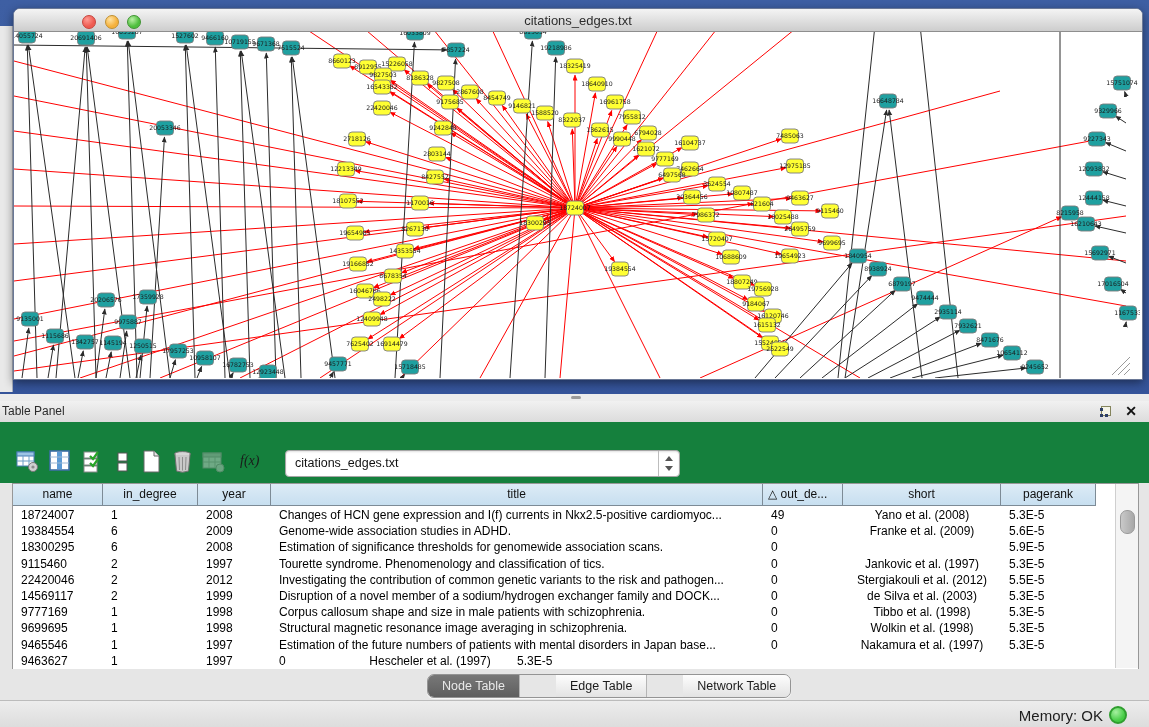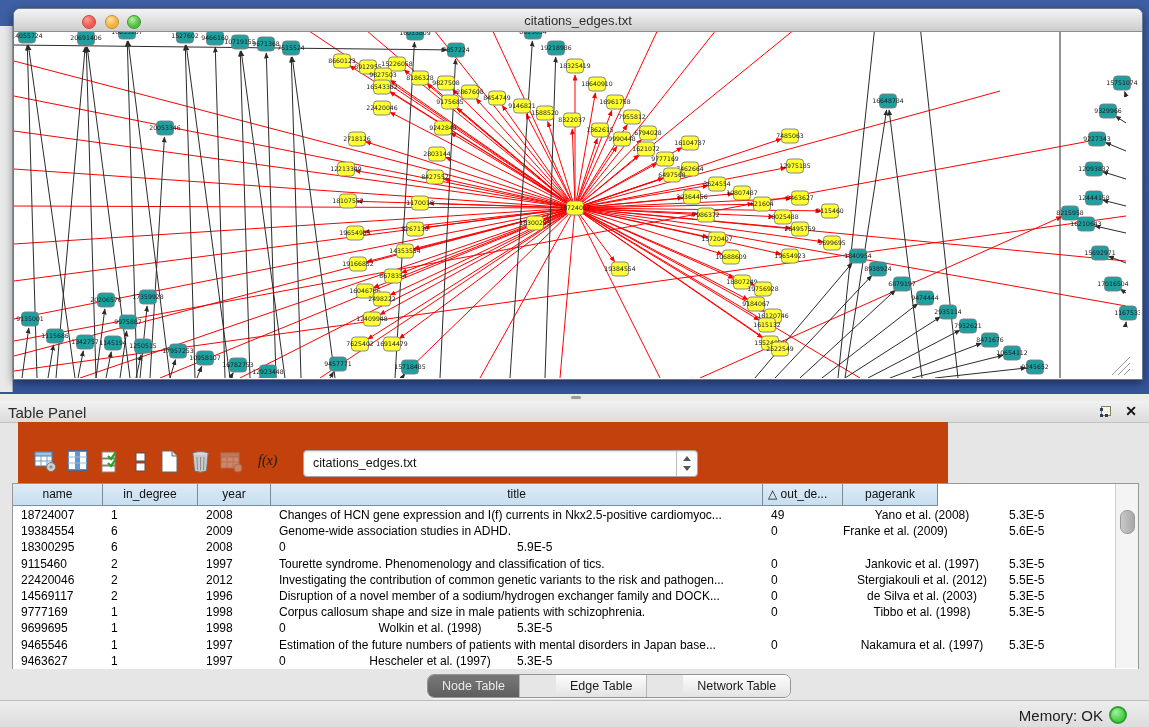--- a/index.html
+++ b/index.html
@@ -25,27 +25,27 @@
              font-size:13px;color:#2e2e2e;}
   .net-canvas{position:absolute;left:0;top:23px;width:1126px;height:346px;
               background:#fff;overflow:hidden;}
   .divider{position:absolute;left:0;top:394px;width:1149px;height:7px;background:#ececec;}
   .divider .grip{position:absolute;left:571px;top:2px;width:10px;height:3px;
                  background:#9a9a9a;border-radius:2px;}
   
   .panel-header{position:absolute;left:0;top:401px;width:1149px;height:21px;
                 background:linear-gradient(#f1f1f1,#dcdcdc);
                 border-bottom:1px solid #c2c2c2;}
-  .panel-title{position:absolute;left:8px;top:3px;font-size:15px;color:#2b2b2b;}
+  .panel-title{position:absolute;left:2px;top:3px;font-size:12px;color:#2b2b2b;}
   .float-ic{position:absolute;right:38px;top:5px;width:11px;height:11px;}
   .float-ic .sq{position:absolute;right:0;top:0;width:8px;height:8px;border:1px solid #84845c;background:#f4f4e8;}
   .float-ic .c1,.float-ic .c2,.float-ic .c3{position:absolute;width:3px;height:3px;background:#2c3e66;}
   .float-ic .c1{left:0;top:2px;} .float-ic .c2{left:0;bottom:0;} .float-ic .c3{right:3px;bottom:0;}
   .close-ic{position:absolute;right:12px;top:2px;font-size:14px;font-weight:bold;color:#111;cursor:default;}
-  .toolbar{position:absolute;left:18px;top:422px;width:930px;height:61px;background:#c2410c;}
+  .toolbar{position:absolute;left:0;top:422px;width:1149px;height:61px;background:#15803d;}
   .tb-icon{position:absolute;top:28px;width:24px;height:24px;}
   .fx{position:absolute;top:31px;left:240px;font-size:14px;color:#1a1a1a;
       font-family:"Liberation Serif",serif;font-style:italic;}
   .combo{position:absolute;left:285px;top:28px;width:393px;height:25px;background:#fff;
          border:1px solid #a6a6a6;border-radius:4px;box-shadow:inset 0 1px 2px rgba(0,0,0,.12);}
   .combo .val{position:absolute;left:9px;top:5px;font-size:12.5px;color:#111;}
   .combo .step{position:absolute;right:0;top:0;width:20px;height:100%;border-left:1px solid #bdbdbd;}
   .combo .up,.combo .dn{position:absolute;left:6px;width:0;height:0;border-left:4px solid transparent;border-right:4px solid transparent;}
   .combo .up{top:5px;border-bottom:5px solid #555;}
   .combo .dn{bottom:5px;border-top:5px solid #555;}
@@ -827,45 +827,47 @@
   </div>
 </div>
 
 <div class="tablebox">
   <div class="thead" id="thead">
       <div class="th" style="width: 90px;">name</div>
       <div class="th" style="width: 95px;">in_degree</div>
       <div class="th" style="width: 73px;">year</div>
       <div class="th" style="width: 492px;">title</div>
       <div class="th" style="width: 80px; text-align: left; padding-left: 5px;">△ out_de...</div>
+      <div class="th" style="width: 158px;">short</div>
       <div class="th" style="width: 95px;">pagerank</div>
     </div>
   <div class="tbody" id="tbody">
       <div class="tr">
         <div class="td" style="width: 90px; text-align: left;">18724007</div>
         <div class="td" style="width: 95px; text-align: left;">1</div>
         <div class="td" style="width: 73px; text-align: left;">2008</div>
         <div class="td" style="width: 492px; text-align: left;">Changes of HCN gene expression and I(f) currents in Nkx2.5-positive cardiomyoc...</div>
         <div class="td" style="width: 80px; text-align: left;">49</div>
         <div class="td" style="width: 158px; text-align: center; padding-left: 0px;">Yano et al. (2008)</div>
         <div class="td" style="width: 95px; text-align: left;">5.3E-5</div>
       </div>
       <div class="tr">
         <div class="td" style="width: 90px; text-align: left;">19384554</div>
         <div class="td" style="width: 95px; text-align: left;">6</div>
         <div class="td" style="width: 73px; text-align: left;">2009</div>
         <div class="td" style="width: 492px; text-align: left;">Genome-wide association studies in ADHD.</div>
         <div class="td" style="width: 80px; text-align: left;">0</div>
-        <div class="td" style="width: 158px; padding-left: 0px;">Franke et al. (2009)</div>
+        <div class="td" style="width: 158px; text-align: center; padding-left: 0px;">Franke et al. (2009)</div>
         <div class="td" style="width: 95px; text-align: left;">5.6E-5</div>
       </div>
       <div class="tr">
         <div class="td" style="width: 90px; text-align: left;">18300295</div>
         <div class="td" style="width: 95px; text-align: left;">6</div>
         <div class="td" style="width: 73px; text-align: left;">2008</div>
+        <div class="td" style="width: 492px; text-align: left;">Estimation of significance thresholds for genomewide association scans.</div>
         <div class="td" style="width: 80px; text-align: left;">0</div>
         <div class="td" style="width: 158px; text-align: center; padding-left: 0px; margin-top: 47px;">Dudbridge et al. (2008)</div>
         <div class="td" style="width: 95px; text-align: left;">5.9E-5</div>
       </div>
       <div class="tr">
         <div class="td" style="width: 90px; text-align: left;">9115460</div>
         <div class="td" style="width: 95px; text-align: left;">2</div>
         <div class="td" style="width: 73px; text-align: left;">1997</div>
         <div class="td" style="width: 492px; text-align: left;">Tourette syndrome. Phenomenology and classification of tics.</div>
         <div class="td" style="width: 80px; text-align: left;">0</div>
@@ -877,39 +879,40 @@
         <div class="td" style="width: 95px; text-align: left;">2</div>
         <div class="td" style="width: 73px; text-align: left;">2012</div>
         <div class="td" style="width: 492px; text-align: left;">Investigating the contribution of common genetic variants to the risk and pathogen...</div>
         <div class="td" style="width: 80px; text-align: left;">0</div>
         <div class="td" style="width: 158px; text-align: center; padding-left: 0px;">Stergiakouli et al. (2012)</div>
         <div class="td" style="width: 95px; text-align: left;">5.5E-5</div>
       </div>
       <div class="tr">
         <div class="td" style="width: 90px; text-align: left;">14569117</div>
         <div class="td" style="width: 95px; text-align: left;">2</div>
-        <div class="td" style="width: 73px; text-align: left;">1996</div>
+        <div class="td" style="width: 73px; text-align: left;">1999</div>
         <div class="td" style="width: 492px; text-align: left;">Disruption of a novel member of a sodium/hydrogen exchanger family and DOCK...</div>
         <div class="td" style="width: 80px; text-align: left;">0</div>
         <div class="td" style="width: 158px; text-align: center; padding-left: 0px;">de Silva et al. (2003)</div>
         <div class="td" style="width: 95px; text-align: left;">5.3E-5</div>
       </div>
       <div class="tr">
         <div class="td" style="width: 90px; text-align: left;">9777169</div>
         <div class="td" style="width: 95px; text-align: left;">1</div>
         <div class="td" style="width: 73px; text-align: left;">1998</div>
         <div class="td" style="width: 492px; text-align: left;">Corpus callosum shape and size in male patients with schizophrenia.</div>
         <div class="td" style="width: 80px; text-align: left;">0</div>
         <div class="td" style="width: 158px; text-align: center; padding-left: 0px;">Tibbo et al. (1998)</div>
         <div class="td" style="width: 95px; text-align: left;">5.3E-5</div>
       </div>
       <div class="tr">
         <div class="td" style="width: 90px; text-align: left;">9699695</div>
         <div class="td" style="width: 95px; text-align: left;">1</div>
         <div class="td" style="width: 73px; text-align: left;">1998</div>
+        <div class="td" style="width: 492px; text-align: left;">Structural magnetic resonance image averaging in schizophrenia.</div>
         <div class="td" style="width: 80px; text-align: left;">0</div>
         <div class="td" style="width: 158px; text-align: center; padding-left: 0px;">Wolkin et al. (1998)</div>
         <div class="td" style="width: 95px; text-align: left;">5.3E-5</div>
       </div>
       <div class="tr">
         <div class="td" style="width: 90px; text-align: left;">9465546</div>
         <div class="td" style="width: 95px; text-align: left;">1</div>
         <div class="td" style="width: 73px; text-align: left;">1997</div>
         <div class="td" style="width: 492px; text-align: left;">Estimation of the future numbers of patients with mental disorders in Japan base...</div>
         <div class="td" style="width: 80px; text-align: left;">0</div>

